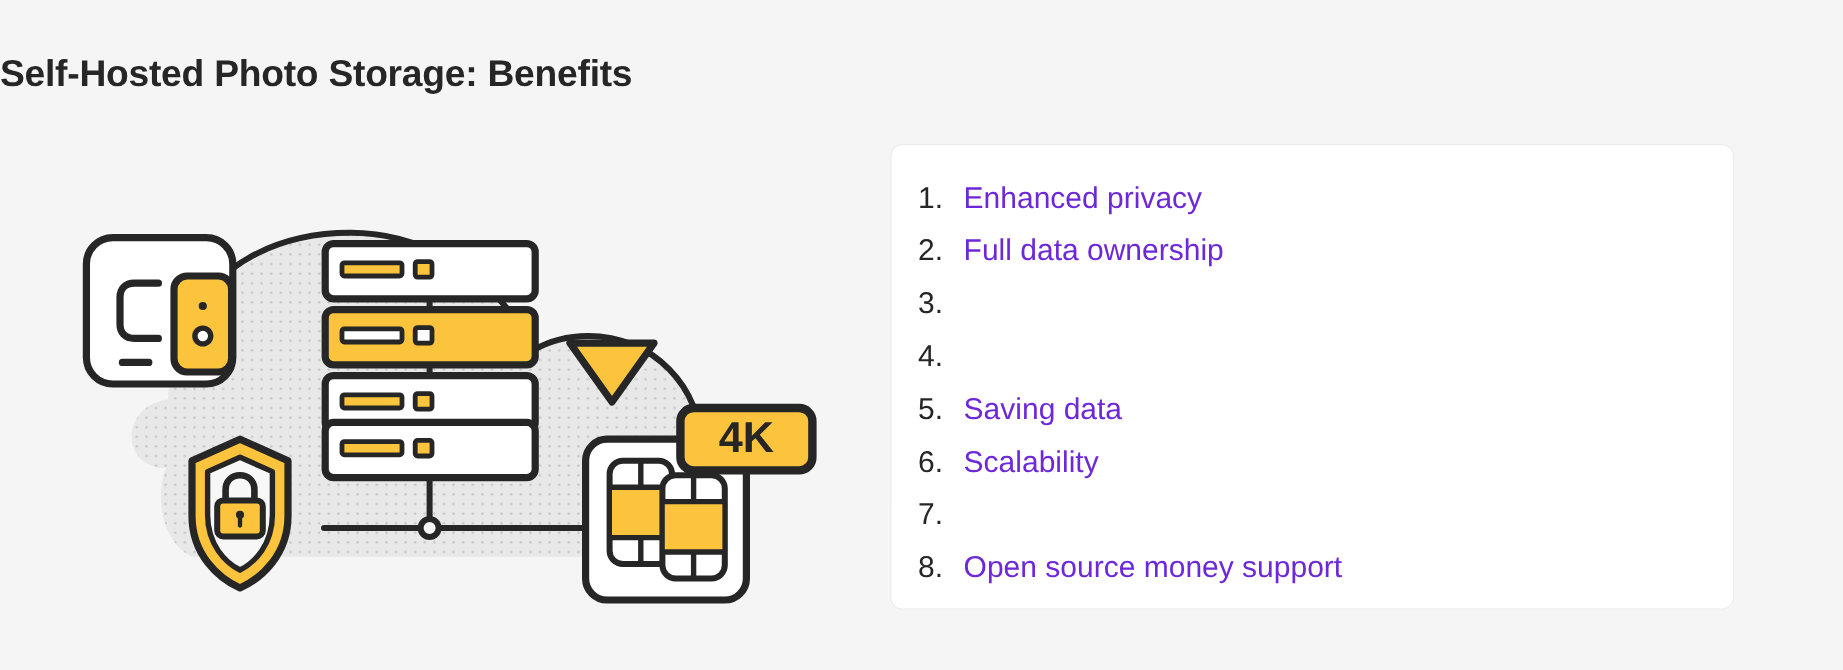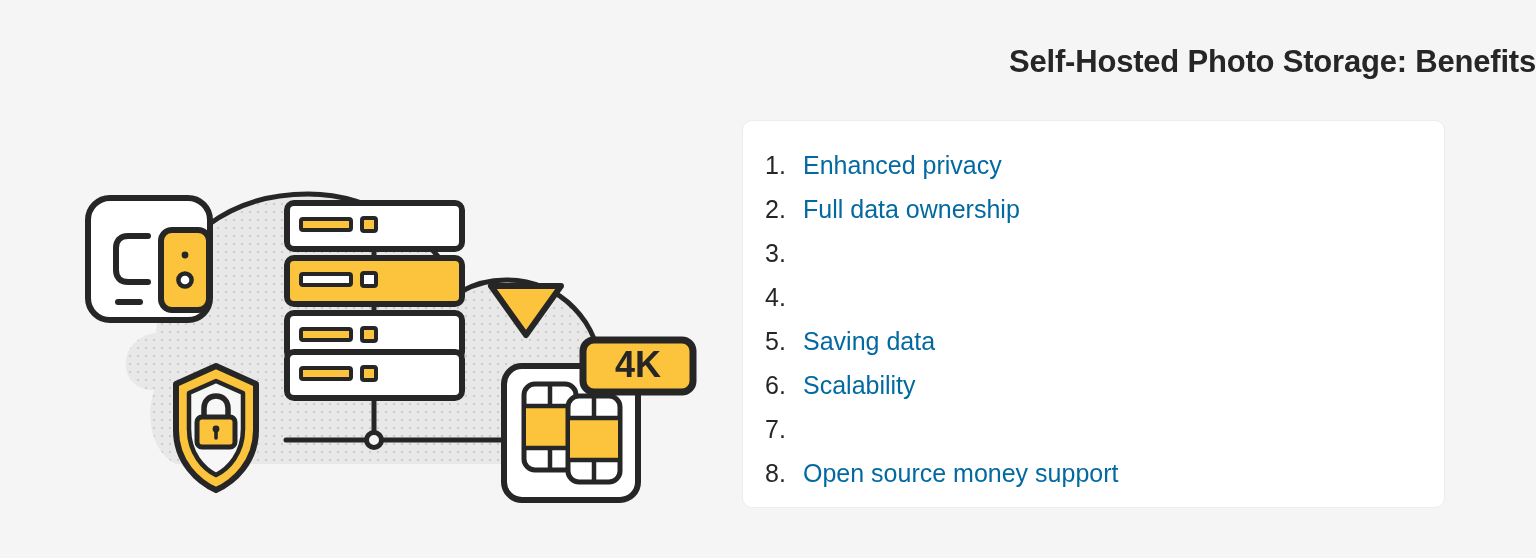--- a/index.html
+++ b/index.html
@@ -24,33 +24,33 @@
     height: 558px;
     background: #f5f5f5;
   }
 
   
   .title {
     position: absolute;
     left: 0;
     top: 42px;
     width: 1536px;
-    text-align: right;
+    text-align: left;
     font-size: 31px;
     font-weight: bold;
     color: #262626;
     letter-spacing: -0.2px;
     line-height: 40px;
     white-space: nowrap;
   }
 
   
   .illustration {
     position: absolute;
-    left: 56px;
+    left: 40px;
     top: 90px;
     width: 680px;
     height: 430px;
   }
   .illustration svg {
     display: block;
   }
 
   
   .benefits-card {
@@ -82,21 +82,21 @@
     line-height: 44px;
     white-space: nowrap;
   }
   .benefit-index {
     width: 38px;
     flex: 0 0 38px;
     text-align: left;
     color: #262626;
   }
   .benefit-text {
-    color: #0369a1;
+    color: #6d28d9;
   }
 </style>
 </head>
 <body>
 
 <div class="infographic">
 
   <div class="title">Self-Hosted Photo Storage: Benefits</div>
 
   <div class="illustration">

